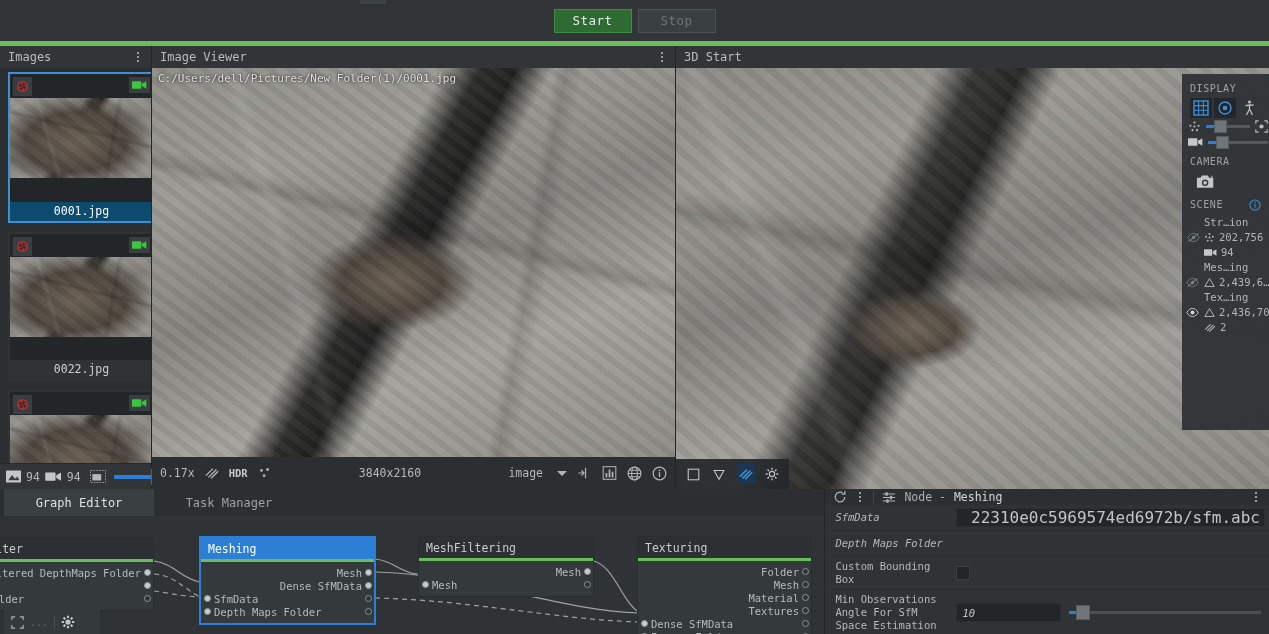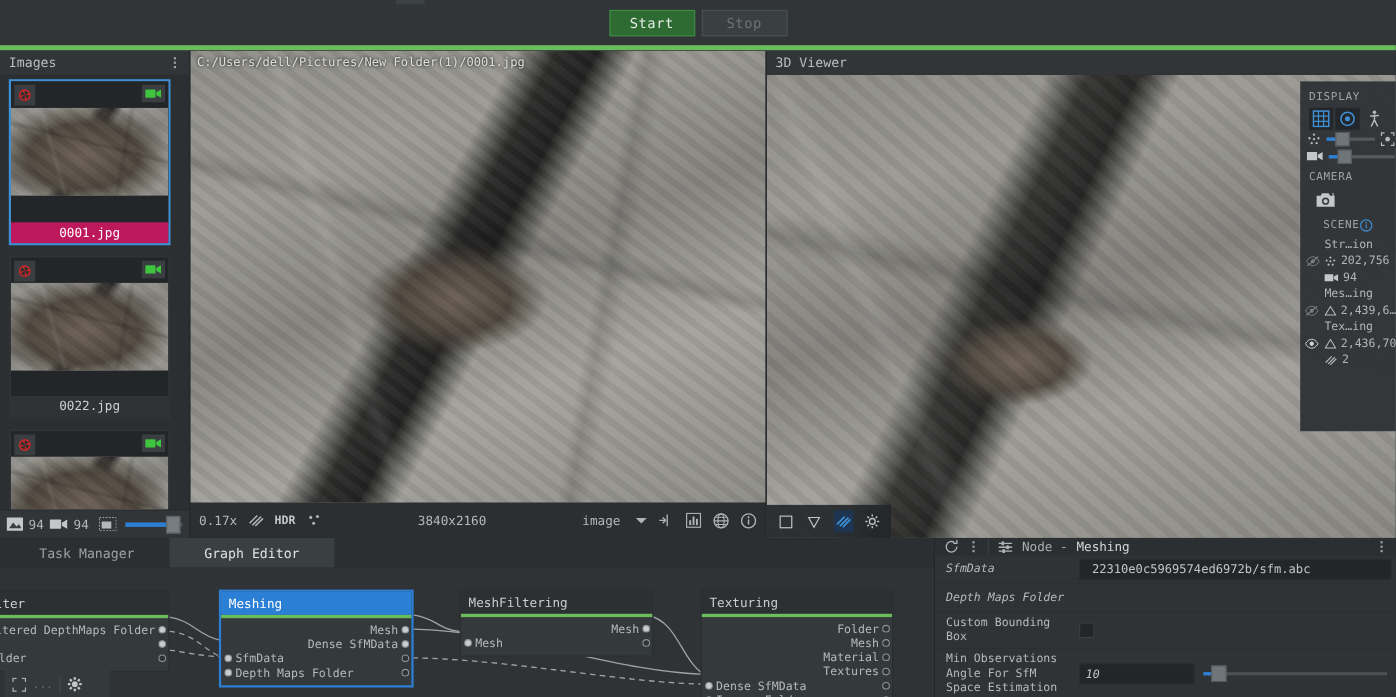--- a/index.html
+++ b/index.html
@@ -46,21 +46,21 @@
     justify-content: space-between;
   }
   .kebab {
     display: flex; flex-direction: column; gap: 2px; align-items: center;
     padding: 3px 4px;
   }
   .kebab i { width: 2px; height: 2px; background: #9aa0a2; display: block; }
 
   
   #images-panel {
-    width: 173px; background: #2b2f32; display: flex; flex-direction: column;
+    width: 152px; background: #2b2f32; display: flex; flex-direction: column;
     border-right: 1px solid #232629;
   }
   #thumbs {
     flex: 1; overflow: hidden; padding: 4px 6px 0 8px;
     display: flex; flex-direction: column; gap: 9px;
     position: relative;
   }
   .thumb-card {
     width: 147px; background: #2f3336; position: relative;
     border: 2px solid transparent;
@@ -79,21 +79,21 @@
   }
   .badge-r {
     position: absolute; top: 3px; right: 3px; width: 21px; height: 16px;
     background: #3a3e41; display: flex; align-items: center; justify-content: center;
     z-index: 3;
   }
   .thumb-label {
     font-size: 11.5px; text-align: center; padding: 2px 0 3px;
     color: #cdd0d1; background: transparent;
   }
-  .thumb-card.selected .thumb-label { background: #be185d; color: #ffffff; }
+  .thumb-card.selected .thumb-label { background: #0c4a6e; color: #ffffff; }
 
   #images-footer {
     height: 26px; background: #313538; display: flex; align-items: center;
     gap: 5px; padding: 0 6px; border-top: 1px solid #26292c;
   }
   #images-footer .cnt { font-size: 11.5px; color: #b5b8b9; }
   .slider-track {
     width: 62px; height: 4px; background: #4a4f52; position: relative; margin-left: 3px;
   }
   .slider-fill { position: absolute; left: 0; top: 0; height: 4px; width: 40px; background: #2b7fd4; }
@@ -159,21 +159,21 @@
   }
   #viewer3d-toolbar {
     height: 30px; background: rgba(36,39,42,.92); display: flex; align-items: center;
     padding: 0 8px; gap: 8px; position: absolute; bottom: 0; left: 0; width: 113px;
   }
   .sq-btn { width: 22px; height: 20px; display: flex; align-items: center; justify-content: center; }
   .sq-btn.active { background: #1d3550; }
 
   
   #right-sidebar {
-    position: absolute; right: 0; top: 74px; width: 87px; height: 318px;
+    position: absolute; right: 0; top: 74px; width: 87px; height: 356px;
     background: rgba(47,51,54,.96); padding: 6px 0 0 0;
     font-size: 10.5px; color: #b3b6b7;
   }
   .sb-title { font-size: 10px; color: #9ea2a4; letter-spacing: .6px; padding: 3px 0 4px 8px; }
   .sb-row { display: flex; align-items: center; gap: 5px; padding: 2px 0 2px 6px; }
   .ic-group { display:flex; gap:2px; padding-left: 8px; align-items:center; }
   .ic-box { width: 22px; height: 20px; display:flex; align-items:center; justify-content:center; background:#23262a; }
   .mini-track { width: 44px; height: 3px; background: #55595c; position: relative; }
   .mini-fill { position:absolute; left:0; top:0; height:3px; width:9px; background:#2b7fd4; }
   .mini-knob { position:absolute; left:8px; top:-5px; width:13px; height:13px; background:#6f7579; border:1px solid #555b5e; }
@@ -225,21 +225,21 @@
   .ne-sep { width:1px; height:15px; background:#3c4144; }
   #ne-body { flex:1; background:#2f3336; display:flex; flex-direction:column; }
   .prop-row { display:flex; align-items:center; min-height: 26px; border-bottom:1px solid #2b2f32; }
   .prop-label {
     width: 131px; padding: 3px 8px 3px 10px; font-size: 10.5px; color:#b6b9ba; line-height: 13px;
   }
   .prop-label.italic { font-style: italic; }
   .prop-val { flex:1; display:flex; align-items:center; gap:8px; padding-right:4px; }
   .txtfield {
     background:#232629; border:1px solid #2b2f32; height:19px; flex:1;
-    display:flex; align-items:center; padding:0 4px; font-size:11px; color:#c2c5c6;
+    display:flex; align-items:center; padding:0 4px; font-size:16px; color:#c2c5c6;
     overflow:hidden; white-space:nowrap;
   }
   .checkbox { width:14px; height:14px; background:#232629; border:1px solid #3a3f42; }
   .numfield {
     background:#232629; border:1px solid #2b2f32; height:19px; width:105px;
     display:flex; align-items:center; padding:0 5px; font-size:10.5px; color:#c2c5c6;font-style:italic;
   }
   .p-track { flex:1; height:3px; background:#4a4f52; position:relative; margin-right:4px; }
   .p-fill { position:absolute; left:0; top:0; height:3px; width:8px; background:#2b7fd4; }
   .p-knob { position:absolute; left:7px; top:-6px; width:14px; height:15px; background:#6f7579; border:1px solid #555b5e; }
@@ -358,20 +358,28 @@
           </svg>
       </span>
       <div class="slider-track">
         <div class="slider-fill"></div>
           <div class="slider-knob"></div>
       </div>
     </div>
   </div>
 
   <div id="viewer-panel">
+    <div class="panel-head">
+      <span>Image Viewer</span>
+      <span class="kebab">
+          <i></i>
+          <i></i>
+          <i></i>
+        </span>
+    </div>
     <div id="viewer-canvas">
       <div class="photo"></div>
       <div id="viewer-path">C:/Users/dell/Pictures/New Folder(1)/0001.jpg</div>
     </div>
     <div id="viewer-toolbar">
       <span>0.17x</span>
       <span class="tb-icon">
         <svg width="14" height="14" viewBox="0 0 16 16">
             <path d="M1 11 L9 3 M4 13 L13 4 M7 14 L15 6" stroke="#b0b4b6" stroke-width="1.6" fill="none"></path>
           </svg>
@@ -417,21 +425,21 @@
             <circle cx="8" cy="8" r="6.8" fill="none" stroke="#b0b4b6" stroke-width="1.3"></circle>
             <circle cx="8" cy="4.6" r="1" fill="#b0b4b6"></circle>
             <rect x="7.3" y="6.6" width="1.4" height="5" fill="#b0b4b6"></rect>
           </svg>
       </span>
     </div>
   </div>
 
   <div id="viewer3d-panel">
     <div class="panel-head">
-      <span>3D Viewer</span>
+      <span>3D Start</span>
     </div>
     <div id="viewer3d-canvas">
       <div class="mesh"></div>
       <div id="viewer3d-toolbar">
         <span class="sq-btn">
           <svg width="13" height="13" viewBox="0 0 16 16">
               <rect x="1.5" y="1.5" width="13" height="13" fill="none" stroke="#c2c5c6" stroke-width="1.3"></rect>
             </svg>
         </span>
         <span class="sq-btn">
@@ -517,21 +525,21 @@
     <span style="padding-left:8px">
       <svg width="20" height="17" viewBox="0 0 22 18">
           <path d="M1 5 H5 L6.5 2.5 H13 L14.5 5 H19 V16 H1 Z" fill="#c4c7c8"></path>
           <circle cx="10" cy="10.5" r="3.6" fill="#3a3e41"></circle>
           <circle cx="10" cy="10.5" r="2" fill="#c4c7c8"></circle>
           <path d="M17 2.5 a2.4 2.4 0 0 1 0 3.4" stroke="#c4c7c8" stroke-width="1.1" fill="none"></path>
         </svg>
     </span>
   </div>
 
-  <div class="sb-title" style="margin-top:4px;display:flex;justify-content:center;padding-right:8px">
+  <div class="sb-title" style="margin-top:4px;display:flex;justify-content:space-between;padding-right:8px">
     <span>SCENE</span>
     <span>
       <svg width="12" height="12" viewBox="0 0 16 16">
           <circle cx="8" cy="8" r="6.8" fill="none" stroke="#3f8fd4" stroke-width="1.4"></circle>
           <circle cx="8" cy="4.6" r="1" fill="#3f8fd4"></circle>
           <rect x="7.3" y="6.6" width="1.4" height="5" fill="#3f8fd4"></rect>
         </svg>
     </span>
   </div>
 
@@ -614,22 +622,22 @@
         </svg>
     </span>
     <span class="sc-txt">2</span>
   </div>
 </div>
 
 <div id="bottom">
 
   <div id="graph-area">
     <div class="tabs">
+      <div class="tab active">Graph Editor</div>
       <div class="tab">Task Manager</div>
-      <div class="tab active">Graph Editor</div>
     </div>
     <div id="graph-canvas">
 
       <svg width="850" height="120" style="position:absolute;left:0;top:0;pointer-events:none">
         <path d="M154 45 C175 48 180 62 200 66" stroke="#9fa3a5" stroke-width="1.2" fill="none"></path>
         <path d="M154 58 C175 60 180 70 200 81" stroke="#9fa3a5" stroke-width="1.2" fill="none" stroke-dasharray="5 4"></path>
         <path d="M154 75 C175 78 180 80 200 81" stroke="#9fa3a5" stroke-width="1.2" fill="none" stroke-dasharray="5 4"></path>
         <path d="M375 43 C395 45 400 57 418 58" stroke="#9fa3a5" stroke-width="1.2" fill="none"></path>
         <path d="M375 56 C470 58 560 95 640 97" stroke="#9fa3a5" stroke-width="1.2" fill="none"></path>
         <path d="M375 82 C470 84 560 104 640 106" stroke="#9fa3a5" stroke-width="1.2" fill="none" stroke-dasharray="5 4"></path>

